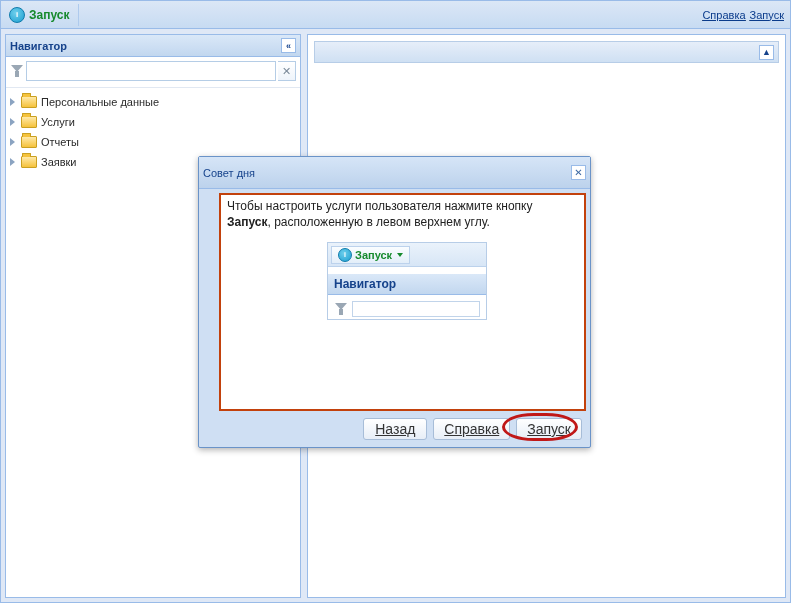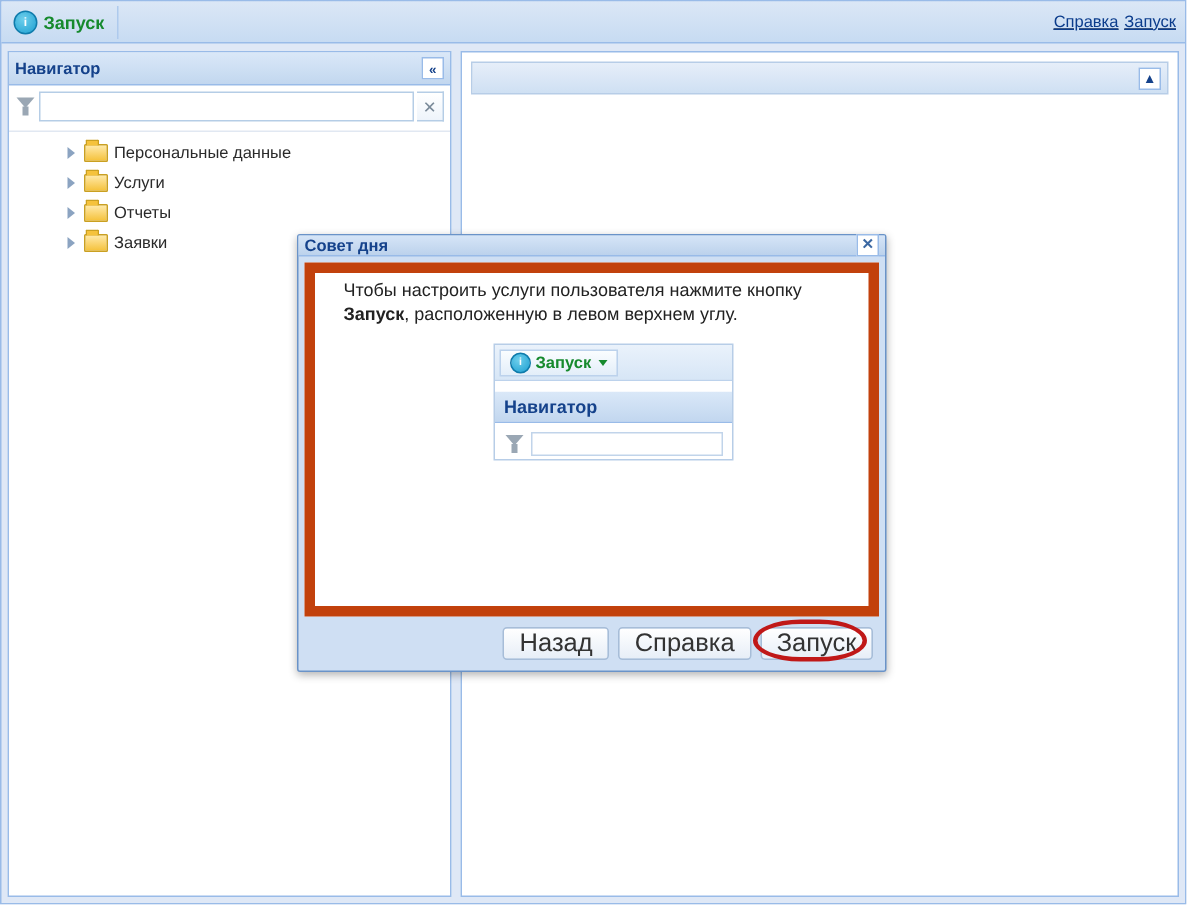--- a/index.html
+++ b/index.html
@@ -93,21 +93,21 @@
     font-size: 11px;
   }
   .clear-x {
     width: 18px; height: 20px;
     border: 1px solid #b5cde6; border-left: 0;
     background: linear-gradient(#fff,#eef4fb);
     display: flex; align-items: center; justify-content: center;
     color: #7a8a99; cursor: pointer;
     font-size: 11px;
   }
-  .tree { padding: 4px 2px; margin-left: 35px; }
+  .tree { padding: 4px 2px; }
   .tree-item {
     display: flex; align-items: center;
     height: 20px; padding: 0 2px;
     gap: 4px;
     cursor: pointer;
   }
   .tree-arrow {
     width: 0; height: 0;
     border-top: 4px solid transparent;
     border-bottom: 4px solid transparent;
@@ -149,41 +149,41 @@
     position: absolute;
     left: 197px; top: 155px;
     width: 393px; height: 292px;
     border: 1px solid #6a93c8;
     background: #cfdff3;
     box-shadow: 0 2px 6px rgba(0,0,0,0.3);
     display: flex; flex-direction: column;
     border-radius: 2px;
   }
   .dialog-header {
-    height: 14px;
+    height: 32px;
     background: linear-gradient(#d6e5f7,#bcd2ec);
     border-bottom: 1px solid #99bbe8;
     display: flex; align-items: center;
     padding: 4px 4px;
-    color: #15428b; font-weight: bold;
+    color: #15428b; font-weight: normal;
     font-size: 11px;
   }
   .dialog-close {
     width: 15px; height: 15px;
     border: 1px solid #99bbe8;
     background: #fff;
     display: flex; align-items: center; justify-content: center;
     color: #3b68a3; cursor: pointer;
     font-size: 10px; line-height: 1;
   }
   .dialog-body {
-    flex: 1; margin: 4px 4px 0 4px;
-    background: #fff;
-    border: 7px solid #c2410c;
-    padding: 4px 19px;
+    flex: 1; margin: 4px 4px 0 20px;
+    background: #fff;
+    border: 2px solid #c2410c;
+    padding: 4px 6px;
     font-size: 12px; color: #222;
     overflow: hidden;
   }
   .dialog-body .tip-text { line-height: 1.3; }
   .dialog-body b { font-weight: bold; }
   .mini-screenshot {
     margin-top: 12px; margin-left: 100px;
     width: 160px;
     border: 1px solid #b7cde7;
   }
@@ -229,23 +229,24 @@
   .dialog-footer {
     height: 36px;
     display: flex; align-items: center; justify-content: flex-end;
     padding-right: 8px; gap: 6px;
   }
   .dlg-btn {
     min-width: 64px; height: 22px;
     border: 1px solid #a7bdd8;
     background: linear-gradient(#ffffff,#e7eef7);
     border-radius: 3px;
-    font-size: 17px; color: #333;
+    font-size: 14px; color: #333;
     cursor: pointer;
     padding: 0 10px;
+    text-decoration: underline;
   }
   .highlight-ring {
     position: absolute;
     border: 3px solid #c01818;
     border-radius: 50% / 60%;
     width: 76px; height: 28px;
     pointer-events: none;
   }
 </style>
 </head>

